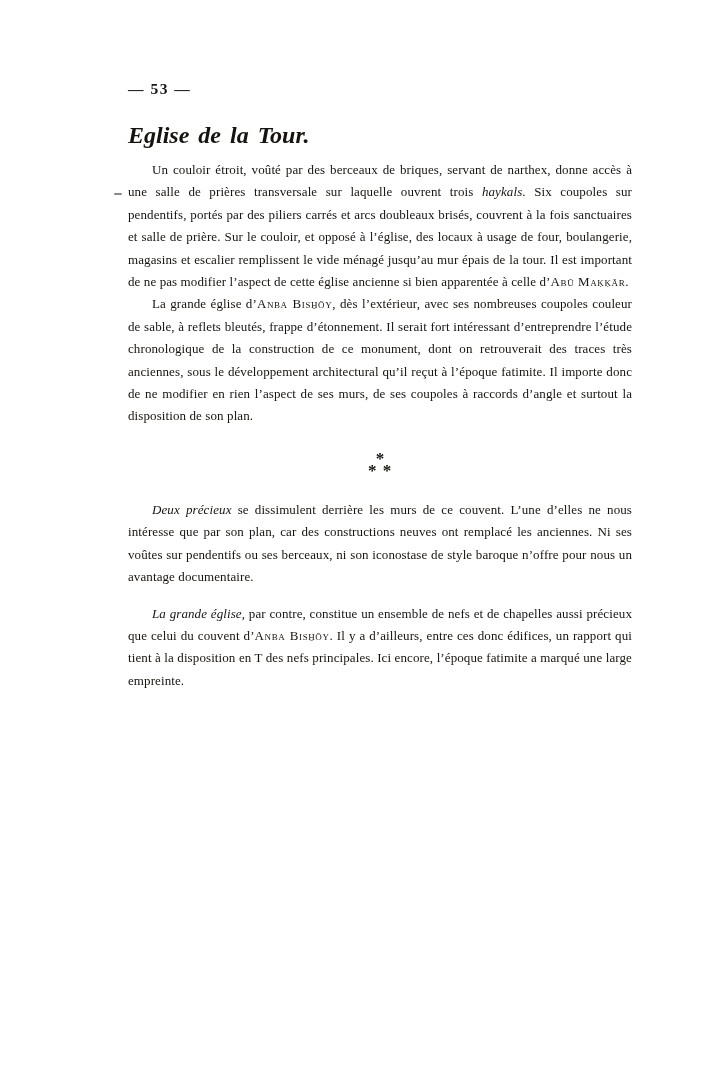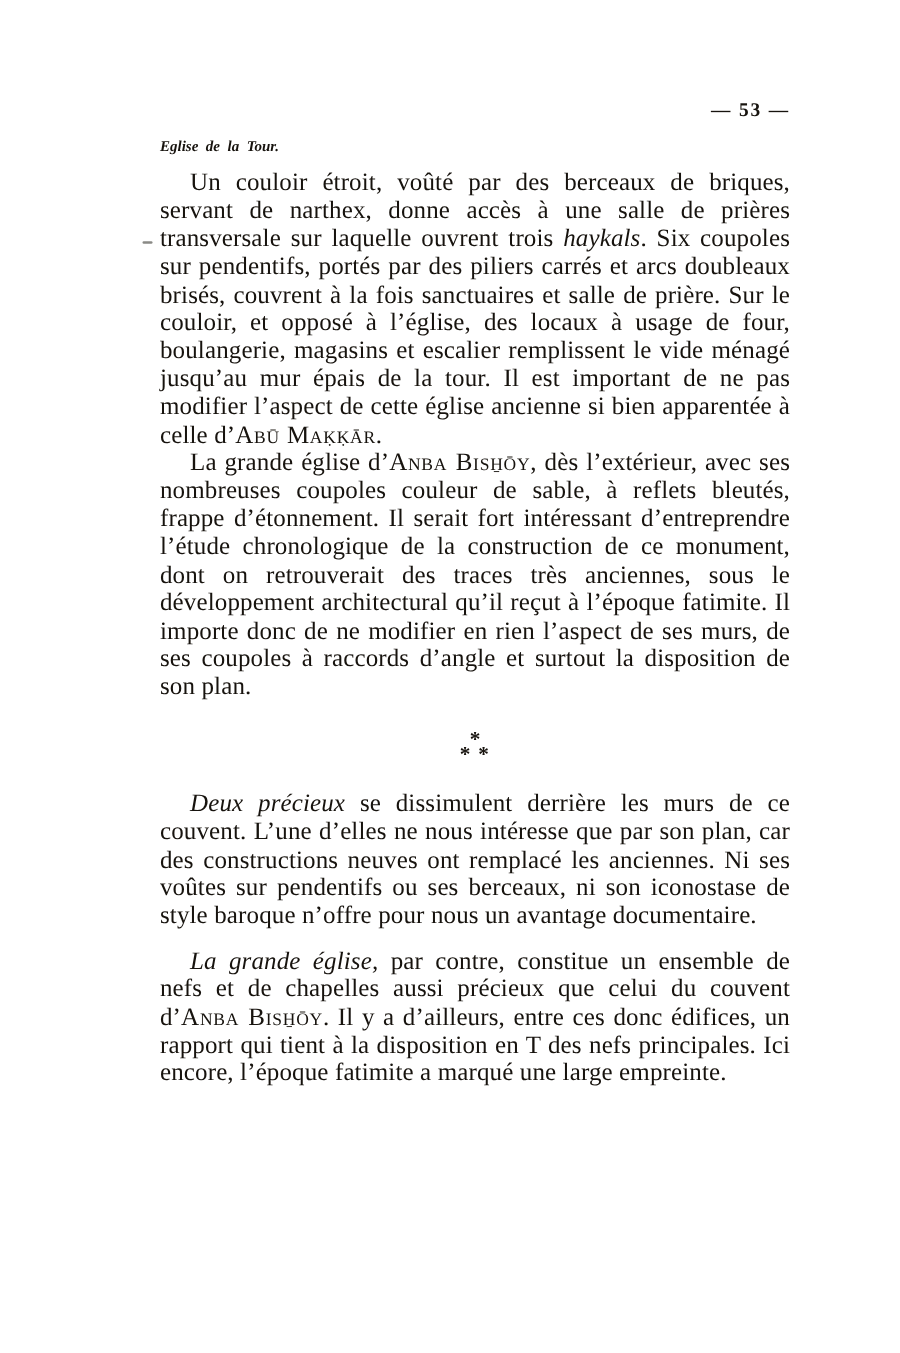--- a/index.html
+++ b/index.html
@@ -12,35 +12,35 @@
     font-family: "Liberation Serif", "DejaVu Serif", serif;
     color: #17130e;
   }
   .page {
     position: absolute;
     left: 128px;
     top: 80px;
     width: 504px;
   }
   .page-number {
-    text-align: right;
+    text-align: left;
     font-weight: bold;
     font-size: 15.5px;
     letter-spacing: 1.5px;
-    margin-bottom: 12px;
+    margin-bottom: 24px;
   }
   .heading {
     font-style: italic;
     font-weight: bold;
-    font-size: 12px;
+    font-size: 24px;
     word-spacing: 3px;
     margin-bottom: 10px;
   }
   p.body {
-    font-size: 20px;
+    font-size: 13px;
     line-height: 22.4px;
     text-align: justify;
     text-indent: 24px;
     letter-spacing: 0.1px;
   }
   p.gap { margin-top: 14px; }
   .it { font-style: italic; }
   .sc { font-variant: small-caps; letter-spacing: 0.6px; }
   .asterism {
     text-align: center;

